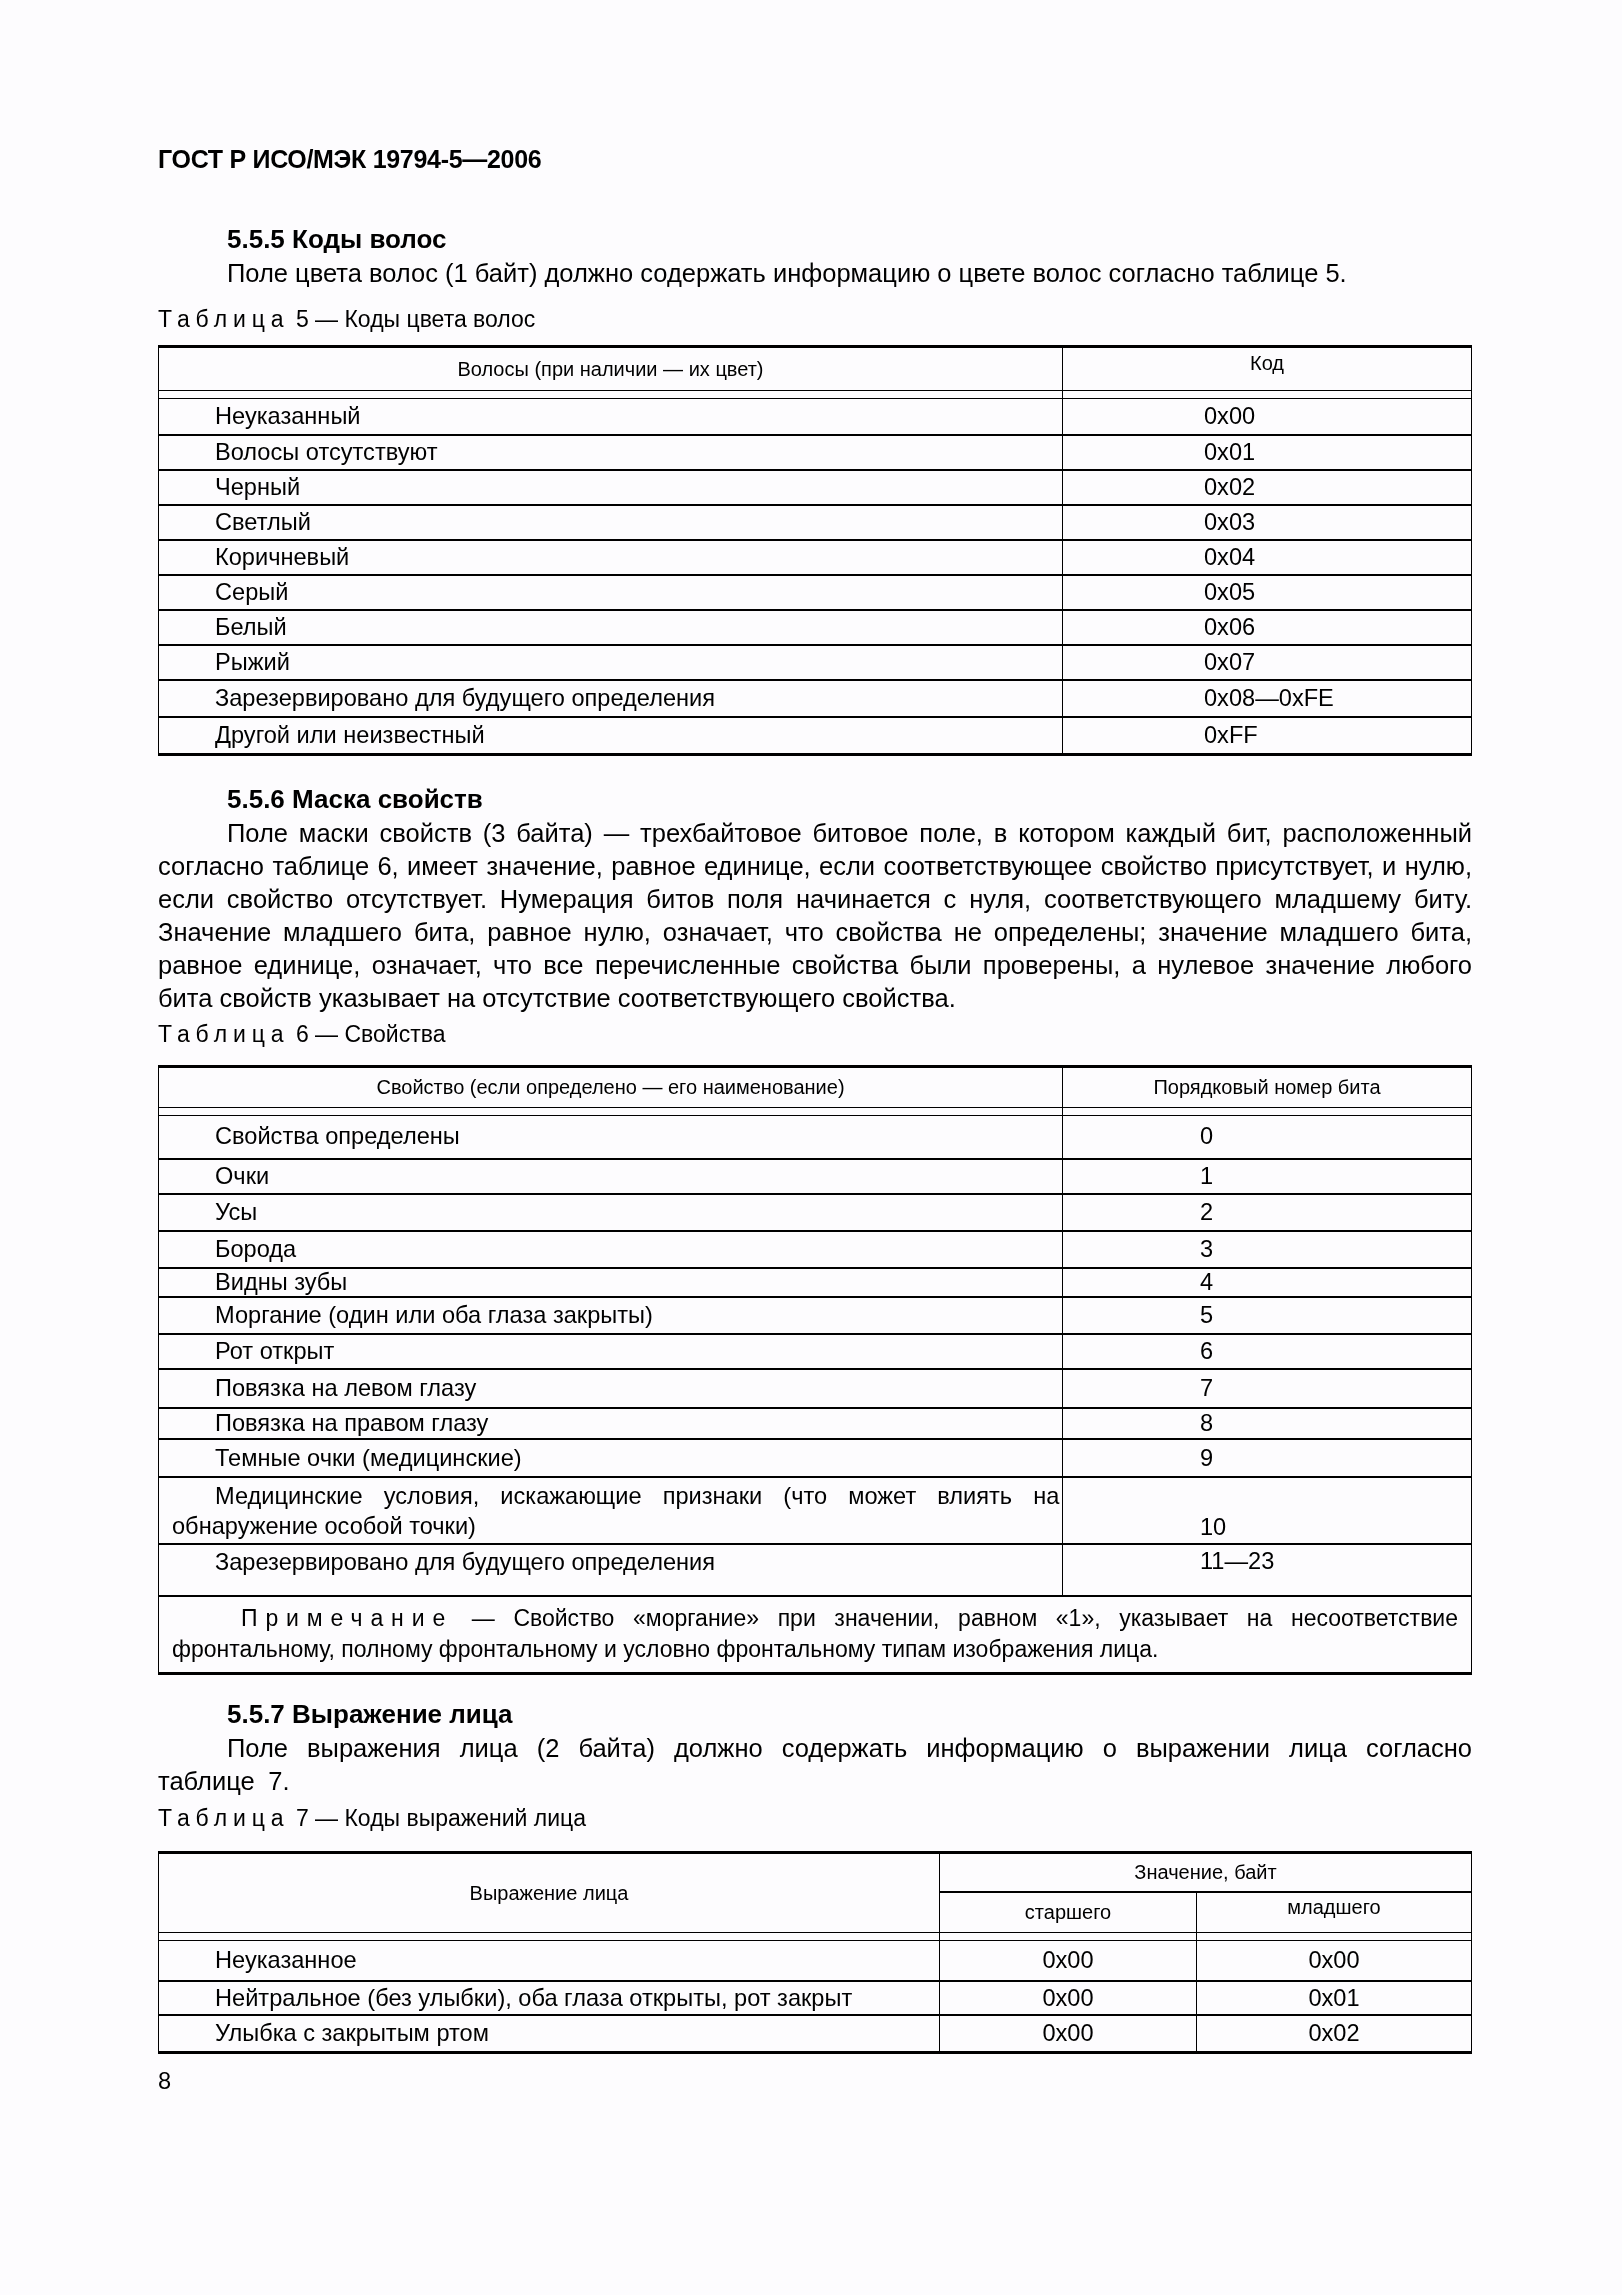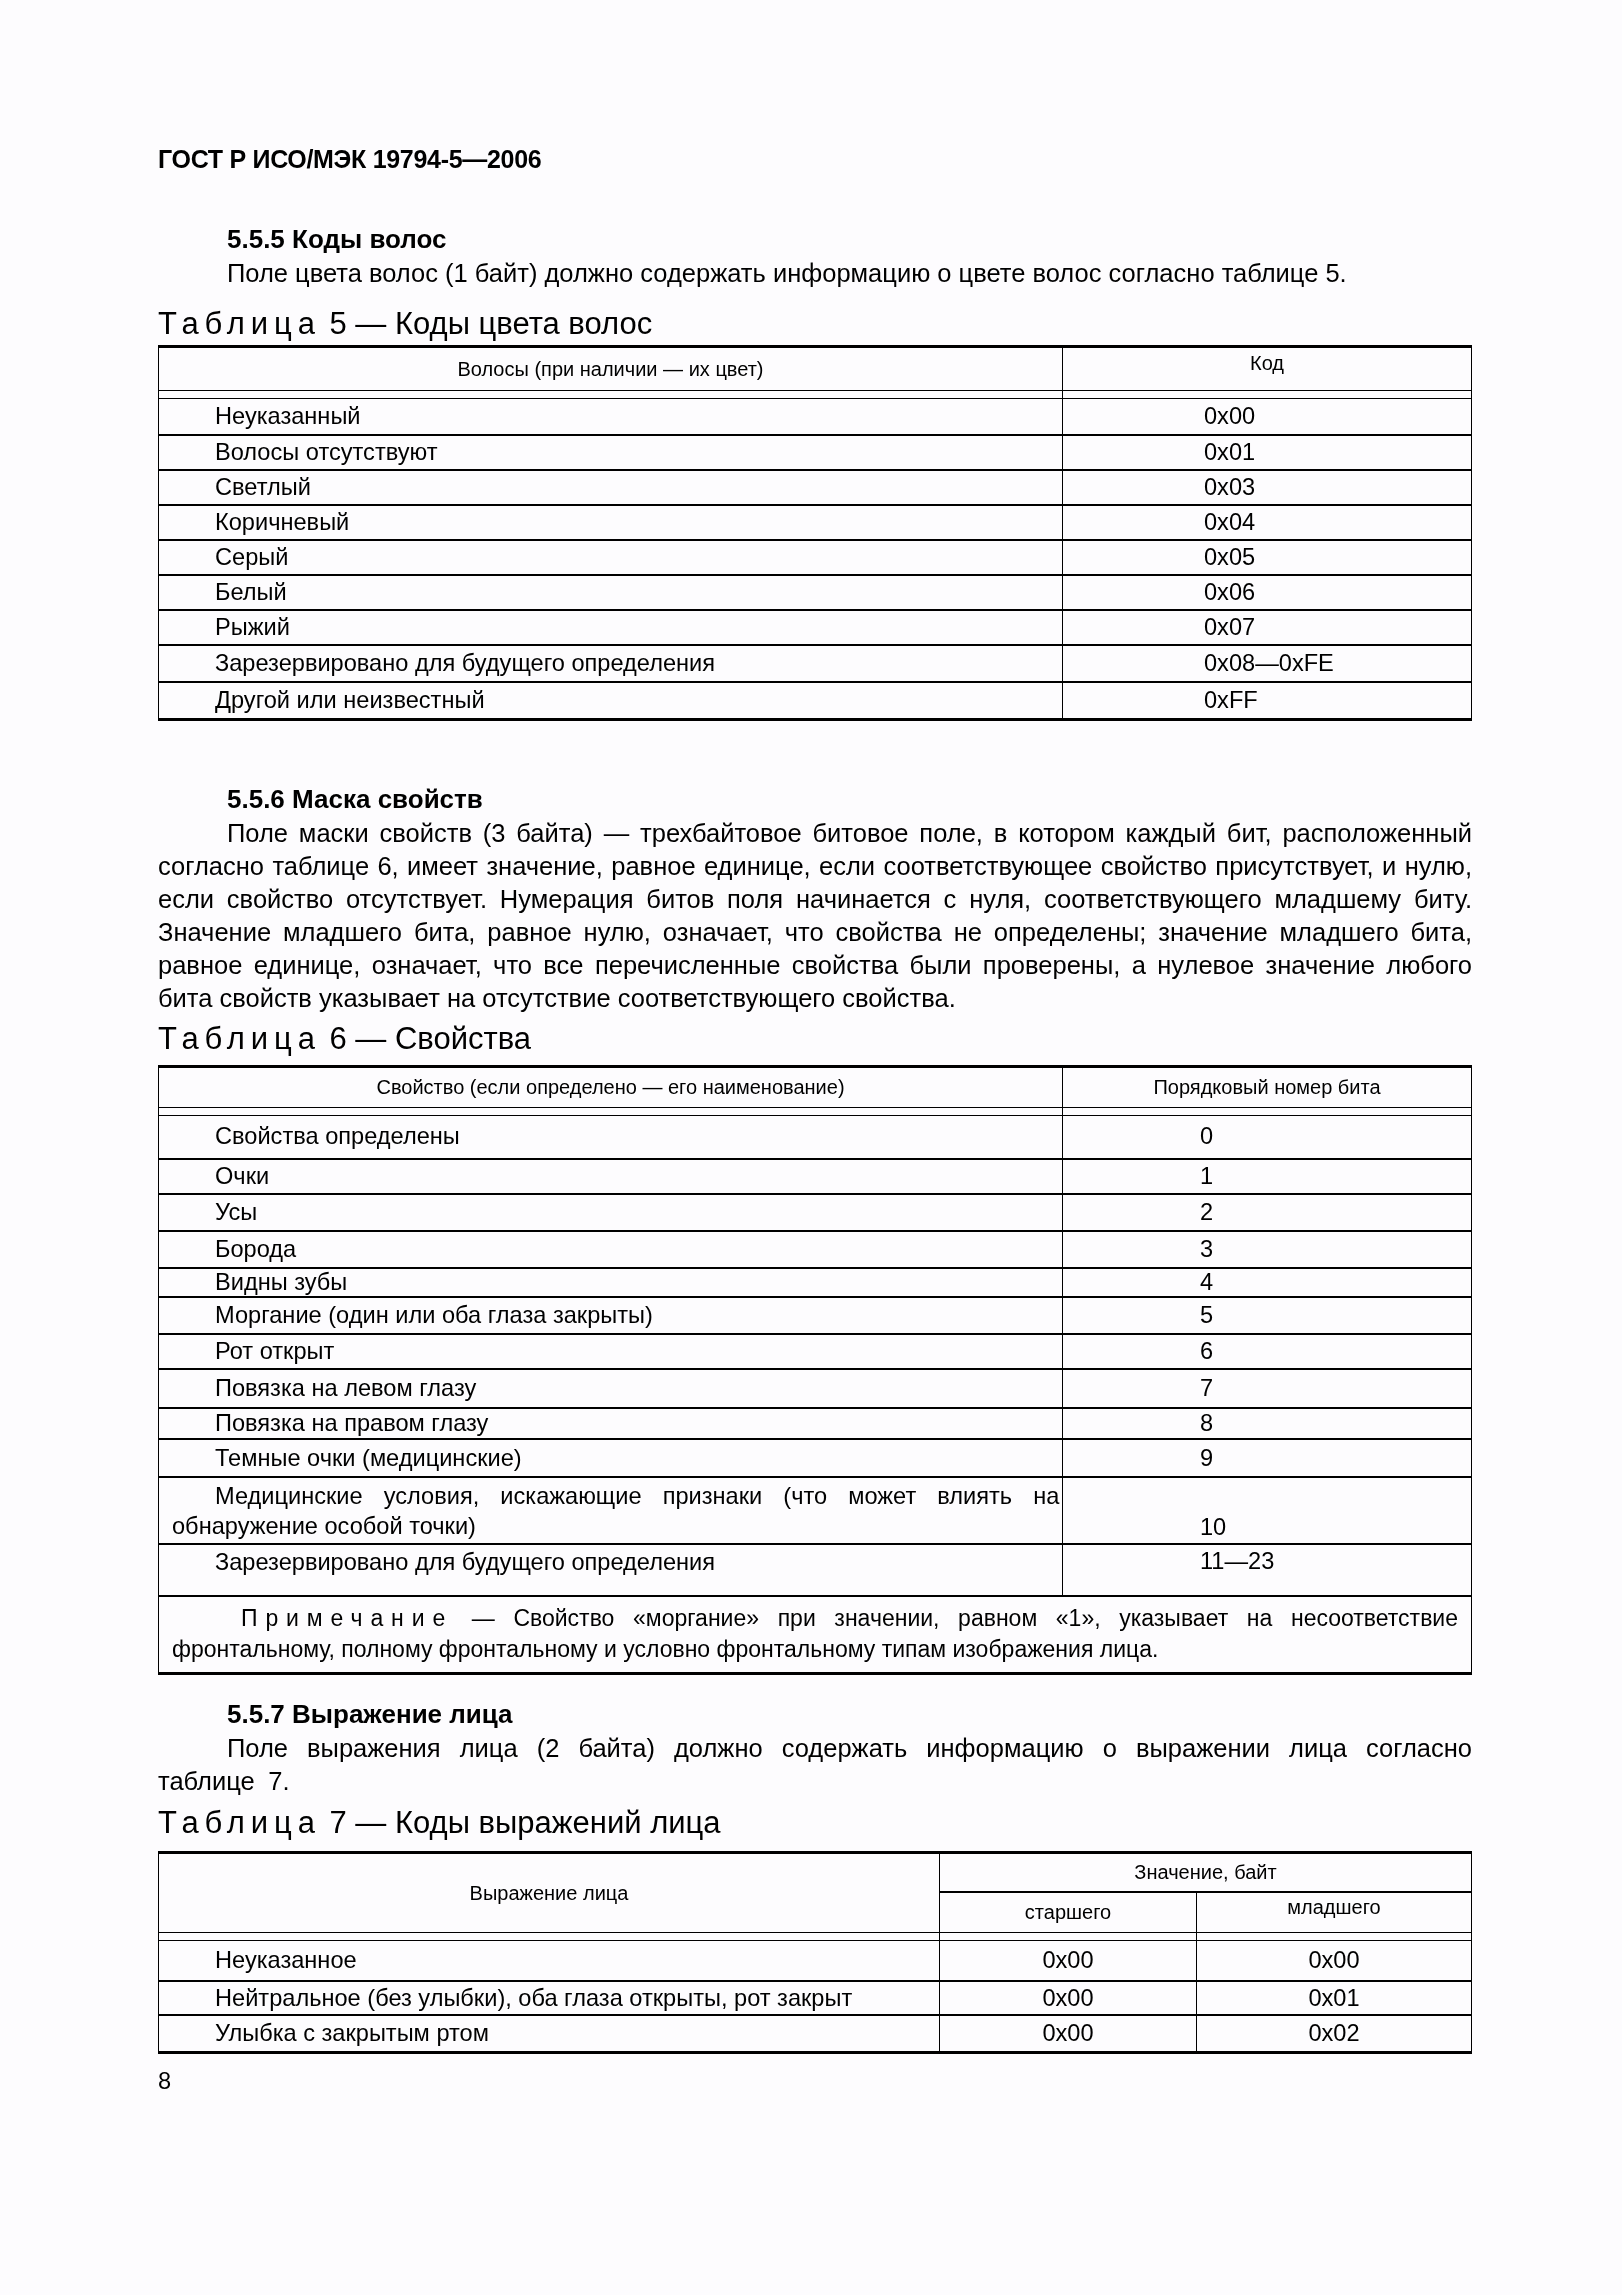--- a/index.html
+++ b/index.html
@@ -5,21 +5,21 @@
   html, body { margin: 0; padding: 0; }
   body {
     width: 1622px; height: 2295px; background: #fdfcfe; position: relative;
     font-family: "Liberation Sans", sans-serif; color: #000; overflow: hidden;
   }
   .abs { position: absolute; }
   .doc-header { left: 158px; top: 145px; font-size: 25px; font-weight: bold; letter-spacing: -0.3px; }
   .sec-head { font-size: 26px; font-weight: bold; }
   .para { font-size: 25.5px; line-height: 33px; text-align: justify; }
   .indent { text-indent: 69px; }
-  .caption { font-size: 31px; }
+  .caption { font-size: 23px; }
   .caption .spaced { letter-spacing: 5.9px; }
   table.t { position: absolute; border-collapse: collapse; font-size: 23.6px; }
   table.t td { border: 1.3px solid #000; padding: 0; vertical-align: middle; }
   table.t tr.row td { border-top: 2.6px solid #000; }
   table.t tr.thick-top td { border-top: 3.3px solid #000; }
   table.t tr.last td { border-bottom: 3.3px solid #000; }
   .hdr { font-size: 20px; text-align: center; }
   .gap td { height: 6.5px; }
   .lbl { padding-left: 56px !important; }
   .page-num { left: 158px; top: 2068px; font-size: 23.6px; }
@@ -51,20 +51,24 @@
       </tr>
   <tr style="height:37px;">
         <td class="lbl">Неуказанный</td>
         <td style="padding-left:141px;">0x00</td>
       </tr>
   <tr class="row" style="height:35px;">
         <td class="lbl">Волосы отсутствуют</td>
         <td style="padding-left:141px;">0x01</td>
       </tr>
   <tr class="row" style="height:35px;">
+        <td class="lbl">Черный</td>
+        <td style="padding-left:141px;">0x02</td>
+      </tr>
+  <tr class="row" style="height:35px;">
         <td class="lbl">Светлый</td>
         <td style="padding-left:141px;">0x03</td>
       </tr>
   <tr class="row" style="height:35px;">
         <td class="lbl">Коричневый</td>
         <td style="padding-left:141px;">0x04</td>
       </tr>
   <tr class="row" style="height:35px;">
         <td class="lbl">Серый</td>
         <td style="padding-left:141px;">0x05</td>

